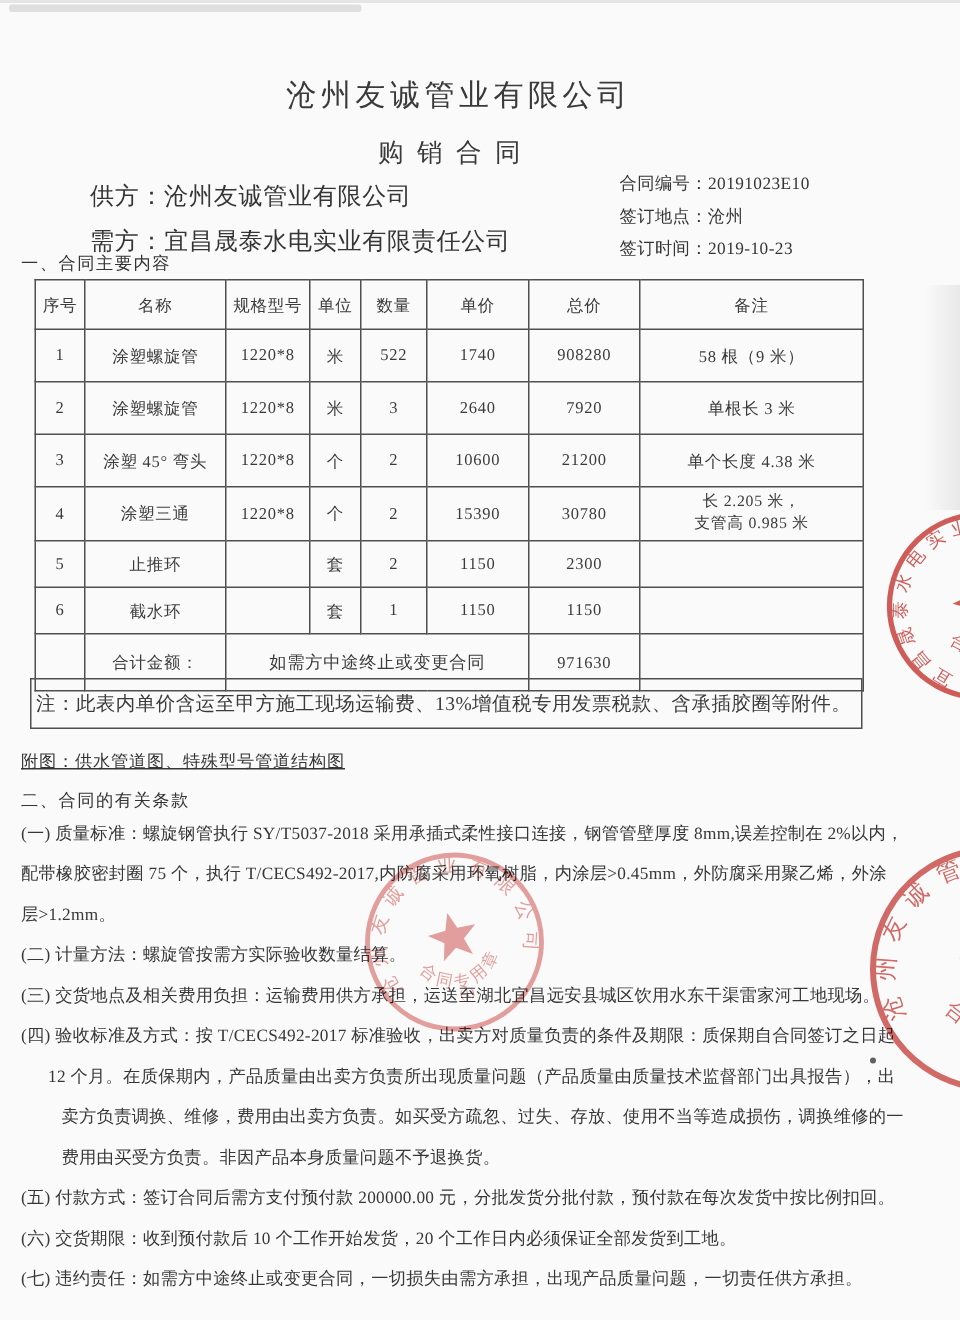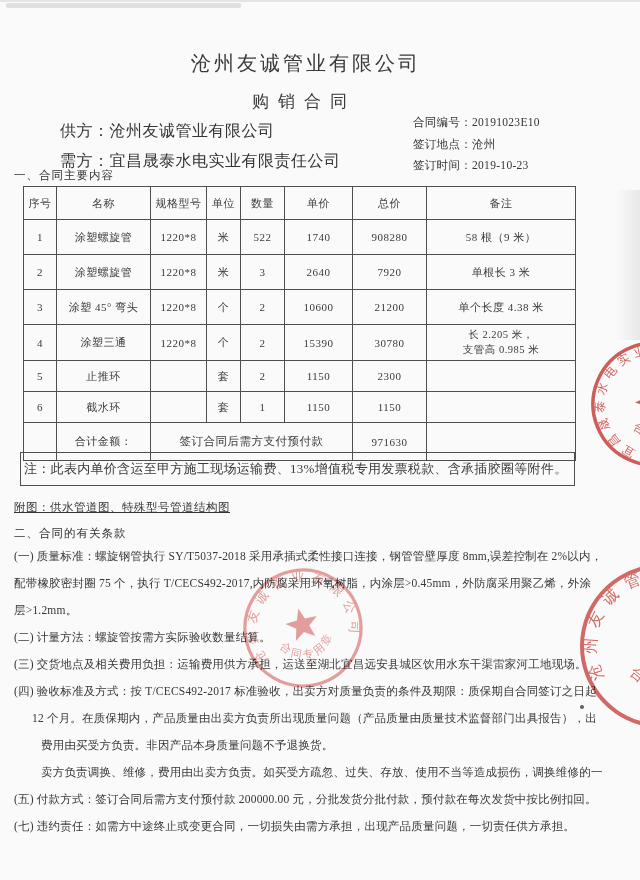--- a/index.html
+++ b/index.html
@@ -161,42 +161,43 @@
     <td></td>
     <td>套</td>
     <td>1</td>
     <td>1150</td>
     <td>1150</td>
     <td></td>
   </tr>
   <tr class="trow">
     <td></td>
     <td>合计金额：</td>
-    <td colspan="4" class="amount-cn">签订合同后需方支付预付款</td>
+    <td colspan="4" class="amount-cn">如需方中途终止或变更合同</td>
     <td>971630</td>
     <td></td>
   </tr>
 </tbody>
   </table>
 
 <div class="abs note-box">注：此表内单价含运至甲方施工现场运输费、13%增值税专用发票税款、含承插胶圈等附件。</div>
 <div class="abs attachment">附图：供水管道图、特殊型号管道结构图</div>
 <div class="abs sec-heading sec2">二、合同的有关条款</div>
 
 <div class="abs clauses">
   <div class="clause-line">(一) 质量标准：螺旋钢管执行 SY/T5037-2018 采用承插式柔性接口连接，钢管管壁厚度 8mm,误差控制在 2%以内，</div>
   <div class="clause-line">配带橡胶密封圈 75 个，执行 T/CECS492-2017,内防腐采用环氧树脂，内涂层&gt;0.45mm，外防腐采用聚乙烯，外涂</div>
   <div class="clause-line">层&gt;1.2mm。</div>
   <div class="clause-line">(二) 计量方法：螺旋管按需方实际验收数量结算。</div>
   <div class="clause-line">(三) 交货地点及相关费用负担：运输费用供方承担，运送至湖北宜昌远安县城区饮用水东干渠雷家河工地现场。</div>
   <div class="clause-line">(四) 验收标准及方式：按 T/CECS492-2017 标准验收，出卖方对质量负责的条件及期限：质保期自合同签订之日起</div>
   <div class="clause-line ind-sm">12 个月。在质保期内，产品质量由出卖方负责所出现质量问题（产品质量由质量技术监督部门出具报告），出</div>
+  <div class="clause-line ind-md">卖方负责调换、维修，费用由出卖方负责。如买受方疏忽、过失、存放、使用不当等造成损伤，调换维修的一</div>
   <div class="clause-line ind-md">费用由买受方负责。非因产品本身质量问题不予退换货。</div>
-  <div class="clause-line ind-md">卖方负责调换、维修，费用由出卖方负责。如买受方疏忽、过失、存放、使用不当等造成损伤，调换维修的一</div>
   <div class="clause-line">(五) 付款方式：签订合同后需方支付预付款 200000.00 元，分批发货分批付款，预付款在每次发货中按比例扣回。</div>
+  <div class="clause-line">(六) 交货期限：收到预付款后 10 个工作开始发货，20 个工作日内必须保证全部发货到工地。</div>
   <div class="clause-line">(七) 违约责任：如需方中途终止或变更合同，一切损失由需方承担，出现产品质量问题，一切责任供方承担。</div>
 </div>
 
 <svg class="stamp stamp-a" width="136" height="136" viewBox="0 0 136 136">
   <circle cx="68" cy="68" r="61" stroke-width="3.5"></circle>
   <path id="arcA" d="M 32.6 103.4 A 50 50 0 1 1 103.4 103.4" fill="none"></path>
   <path id="arcA2" d="M 40.3 84 A 32 32 0 0 0 95.7 84" fill="none"></path>
   <polygon points="68,47 72.3,59 85.1,59.4 75,67.3 78.6,79.6 68,72.4 57.4,79.6 61,67.3 50.9,59.4 63.7,59"></polygon>
   <text font-size="12" letter-spacing="5"><textPath href="#arcA" startOffset="50%" text-anchor="middle">宜昌晟泰水电实业有限责任公司</textPath></text>
   <text font-size="11.5" letter-spacing="2.5"><textPath href="#arcA2" startOffset="50%" text-anchor="middle">合同专用章</textPath></text>

